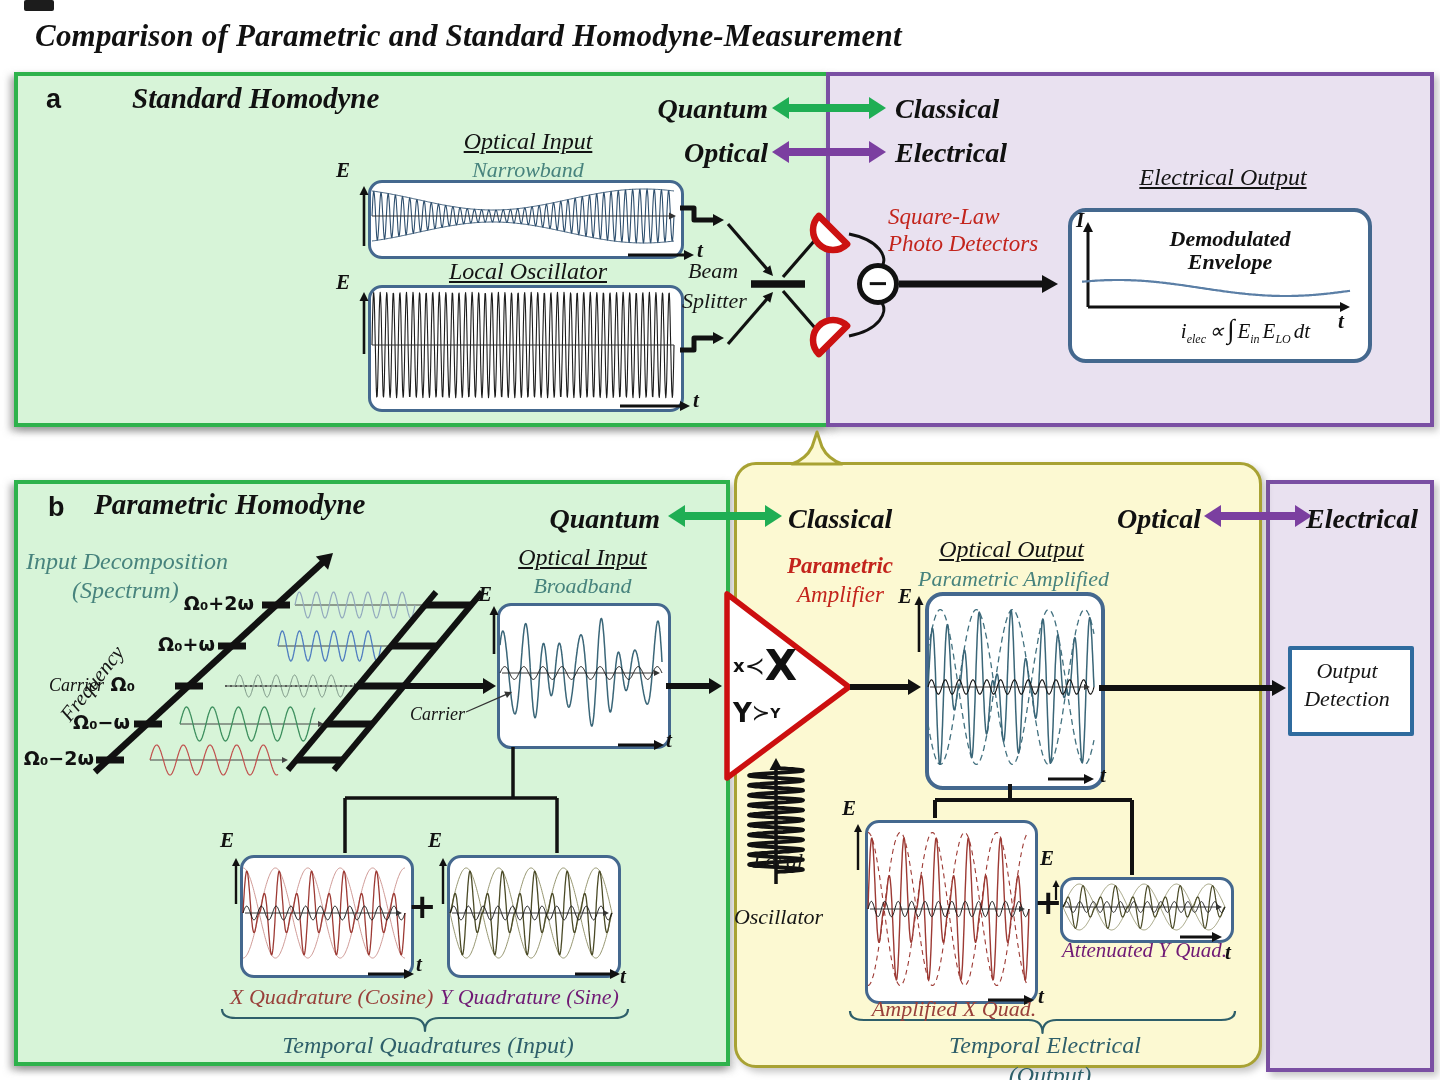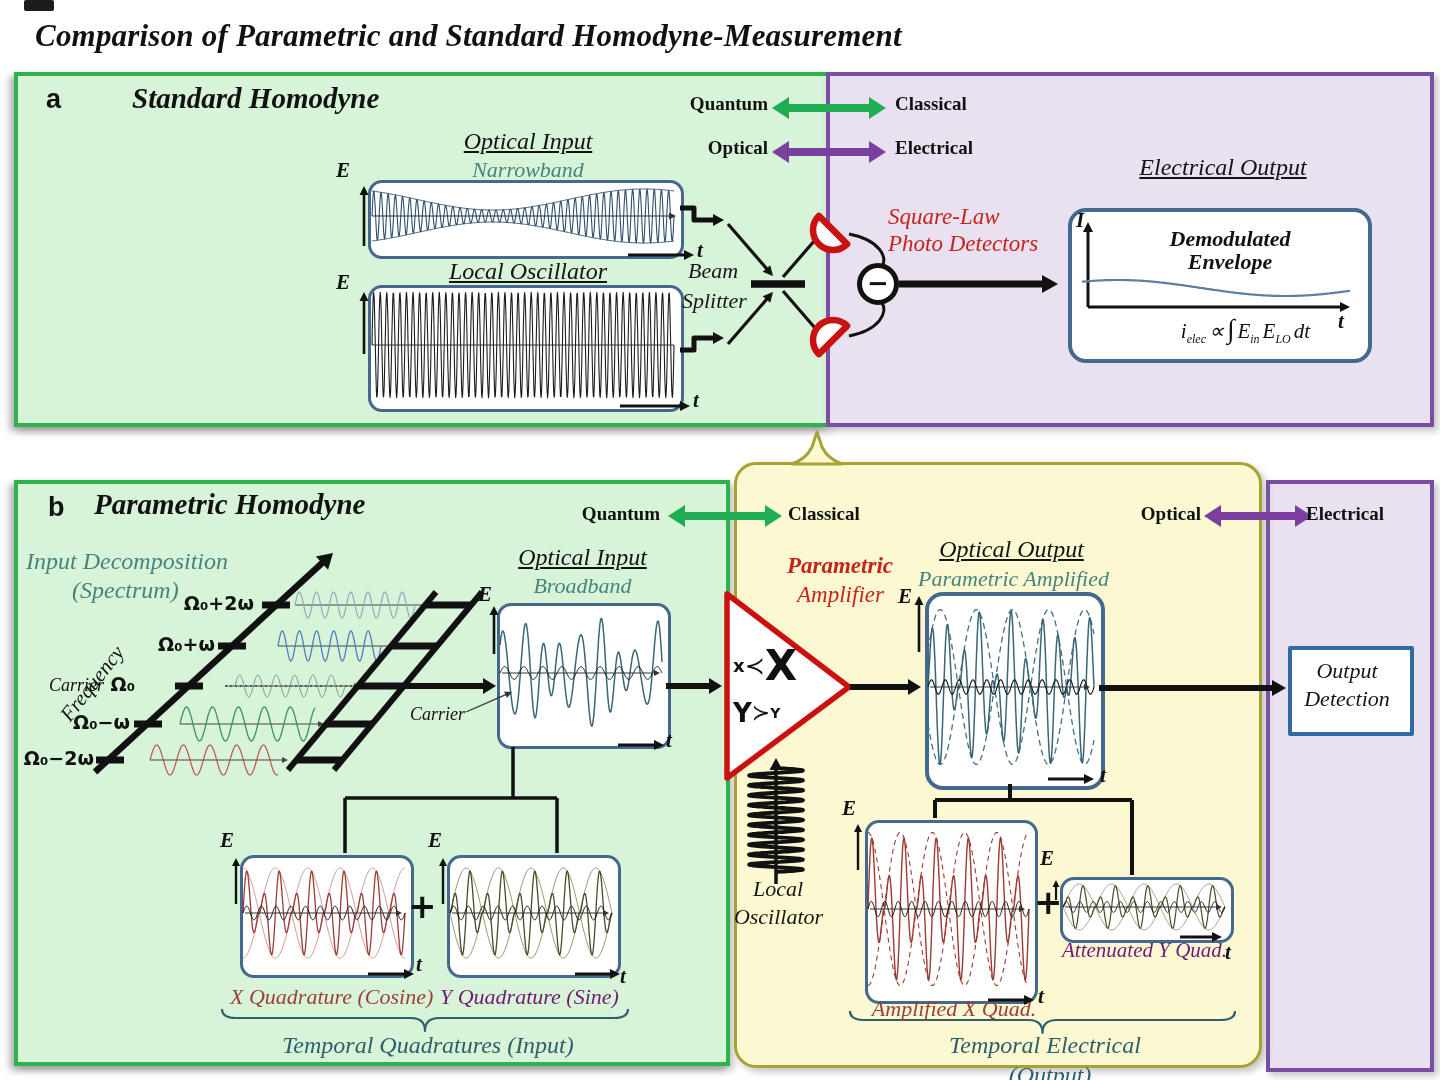--- a/index.html
+++ b/index.html
@@ -9,21 +9,21 @@
   .panel{position:absolute;}
   .p-green{border:4px solid #2eb24c;box-shadow:-4px 4px 7px rgba(110,110,110,.55),4px 4px 7px rgba(110,110,110,.35);}
   .p-purple{border:4px solid #7a4fa3;box-shadow:4px 4px 7px rgba(110,110,110,.4);}
   .p-yellow{border:3px solid #a8a233;border-radius:22px;box-shadow:4px 4px 7px rgba(110,110,110,.4);}
   .wavebox{position:absolute;background:#fff;border:3.5px solid #44688e;border-radius:14px;}
   .bigbox{border-width:4px;border-radius:18px;}
   .sqbox{position:absolute;background:#fff;border:4px solid #2f6b9e;border-radius:2px;}
   .t-title{font-weight:bold;font-style:italic;font-size:31px;letter-spacing:.2px;}
   .tag{font-family:"Liberation Sans",sans-serif;font-weight:bold;font-size:27px;}
   .h1{font-weight:bold;font-style:italic;font-size:29px;}
-  .dom{font-weight:bold;font-size:19px;}
+  .dom{font-weight:bold;font-style:italic;font-size:28px;}
   .bt{font-style:italic;font-size:24px;color:#131313;text-decoration:underline;}
   .bt2{font-style:italic;font-size:22px;color:#47837d;}
   .axl{font-weight:bold;font-style:italic;font-size:21px;}
   .redl{font-style:italic;font-size:23px;color:#c3241c;}
   .itl{font-style:italic;font-size:22px;color:#161616;}
   .demod{font-weight:bold;font-style:italic;font-size:22px;}
   .quadx{font-style:italic;font-size:22px;color:#99403a;}
   .quady{font-style:italic;font-size:22px;color:#701a75;}
   .tq{font-style:italic;font-size:24px;color:#2e5f6a;}
   .speclab{font-family:"DejaVu Sans",sans-serif;font-weight:bold;font-size:19px;text-align:right;}
@@ -246,21 +246,21 @@
 <div class="abs lab bt2 ctr" style="left:448px;top:157px;width:160px;">Narrowband</div>
 <div class="abs lab axl" style="left:336px;top:158px;">E</div>
 <div class="abs lab axl" style="left:697px;top:238px;">t</div>
 <div class="abs lab bt ctr" style="left:438px;top:258px;width:180px;">Local Oscillator</div>
 <div class="abs lab axl" style="left:336px;top:270px;">E</div>
 <div class="abs lab axl" style="left:693px;top:388px;">t</div>
 <div class="abs lab itl" style="left:688px;top:258px;">Beam</div>
 <div class="abs lab itl" style="left:682px;top:288px;">Splitter</div>
 <div class="abs lab redl" style="left:888px;top:204px;">Square-Law</div>
 <div class="abs lab redl" style="left:888px;top:231px;font-style:italic;">Photo Detectors</div>
-<div class="abs lab bt ctr" style="left:1118px;top:154px;width:210px;">Electrical Output</div>
+<div class="abs lab bt ctr" style="left:1118px;top:164px;width:210px;">Electrical Output</div>
 <div class="abs lab axl" style="left:1076px;top:208px;">I</div>
 <div class="abs lab demod ctr" style="left:1150px;top:226px;width:160px;">Demodulated</div>
 <div class="abs lab demod ctr" style="left:1150px;top:249px;width:160px;">Envelope</div>
 <div class="abs lab axl" style="left:1338px;top:309px;">t</div>
 <div class="abs lab formula" style="left:1128px;top:314px;width:235px;">
   <span><span>i</span><sub>elec</sub></span>
   <span>∝</span>
   <span class="int">∫</span>
   <span><span>E</span><sub>in</sub></span>
   <span><span>E</span><sub>LO</sub></span>
@@ -291,21 +291,21 @@
 <div class="abs lab ampglyph" style="left:733px;top:645px;">
   <span style="font-size:18px;">x</span>
     <span style="font-size:24px;font-weight:normal;">≺</span>
     <span style="font-size:42px;">X</span>
 </div>
 <div class="abs lab ampglyph" style="left:733px;top:700px;">
   <span style="font-size:26px;">Y</span>
     <span style="font-size:22px;font-weight:normal;">≻</span>
     <span style="font-size:14px;">Y</span>
 </div>
-<div class="abs lab itl ctr" style="left:728px;top:876px;width:100px;font-style:italic;">Local</div>
+<div class="abs lab itl ctr" style="left:728px;top:848px;width:100px;font-style:italic;">Local</div>
 <div class="abs lab itl ctr" style="left:706px;top:904px;width:145px;">Oscillator</div>
 <div class="abs lab bt ctr" style="left:924px;top:536px;width:175px;">Optical Output</div>
 <div class="abs lab bt2 ctr" style="left:916px;top:566px;width:195px;">Parametric Amplified</div>
 <div class="abs lab axl" style="left:898px;top:584px;">E</div>
 <div class="abs lab axl" style="left:1100px;top:763px;">t</div>
 <div class="abs lab itl ctr" style="left:1290px;top:658px;width:114px;">Output</div>
 <div class="abs lab itl ctr" style="left:1290px;top:686px;width:114px;">Detection</div>
 <div class="abs lab axl" style="left:220px;top:828px;">E</div>
 <div class="abs lab axl" style="left:416px;top:952px;">t</div>
 <div class="abs lab plus" style="left:408px;top:886px;">+</div>

